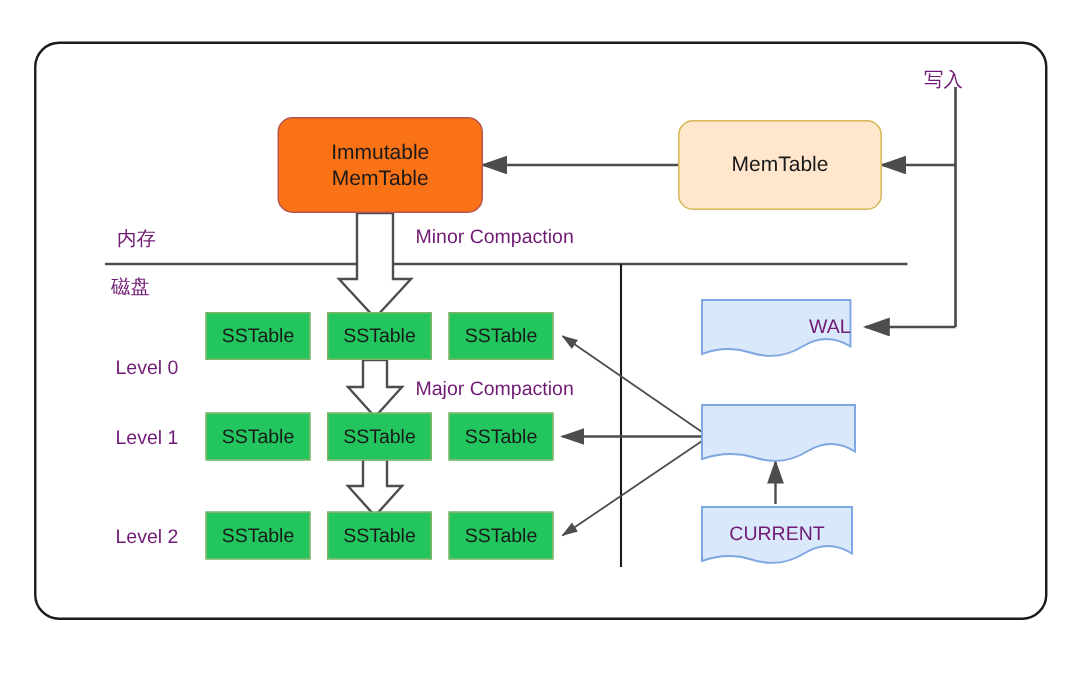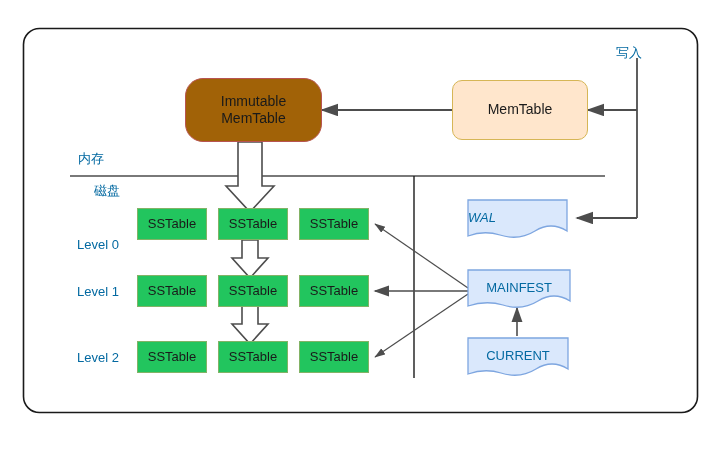--- a/index.html
+++ b/index.html
@@ -32,36 +32,35 @@
     color: #1a1a1a;
     line-height: 1.25;
     white-space: pre-line;
   }
   .memnode {
     border-radius: 10px;
     border: 1px solid;
     font-size: 14px;
   }
   .immutable-memtable {
-    background: #a16207;
+    background: #f97316;
     border-color: #b85450;
-    border-radius: 18px;
   }
   .memtable {
     background: #ffe6cc;
     border-color: #d6b656;
   }
   .sstable {
     background: #22c55e;
     border: 1px solid #82b366;
     font-size: 13px;
   }
   .plain-label {
     position: absolute;
-    color: #0369a1;
+    color: #701a75;
     font-size: 13px;
     white-space: nowrap;
   }
   .cjk-label {
     font-family: "DejaVu Sans", "Liberation Sans", sans-serif;
     font-size: 13px;
   }
   .watermark {
     position: absolute;
     right: 14px;
@@ -122,25 +121,27 @@
     <g>
       <path d="M468,270 L570,270 L570,301 Q554,291 538,301 Q522,311 503,305 Q486,300 468,306 Z" fill="#dae8fc" stroke="#7ea6e0" stroke-width="1.3"></path>
     </g>
     <g>
       <path d="M468,338 L568,338 L568,369 Q552,359 536,369 Q520,379 501,373 Q485,368 468,374 Z" fill="#dae8fc" stroke="#7ea6e0" stroke-width="1.3"></path>
     </g>
   </svg>
 
   <div class="plain-label cjk-label" style="left:78px; top:150px;">内存</div>
 
-  <div class="plain-label cjk-label" style="left:94px; top:182px;">磁盘</div>
+  <div class="plain-label cjk-label" style="left:74px; top:182px;">磁盘</div>
 
   <div class="plain-label cjk-label" style="left:616px; top:44px;">写入</div>
 
+  <div class="plain-label" style="left:277px; top:150px;">Minor Compaction</div>
 
+  <div class="plain-label" style="left:277px; top:251px;">Major Compaction</div>
 
   <div class="node memnode immutable-memtable" style="left:185px; top:78px; width:137px; height:64px;">Immutable
 MemTable</div>
 
   <div class="node memnode memtable" style="left:452px; top:80px; width:136px; height:60px;">MemTable</div>
 
   <div class="plain-label" style="left:77px; top:217px;margin-top:20px;">Level 0</div>
   <div class="node sstable" style="left:137px; top:208px; width:70px; height:32px;">SSTable</div>
   <div class="node sstable" style="left:218px; top:208px; width:70px; height:32px;">SSTable</div>
   <div class="node sstable" style="left:299px; top:208px; width:70px; height:32px;">SSTable</div>
@@ -148,18 +149,17 @@
   <div class="plain-label" style="left:77px; top:284px;">Level 1</div>
   <div class="node sstable" style="left:137px; top:275px; width:70px; height:32px;">SSTable</div>
   <div class="node sstable" style="left:218px; top:275px; width:70px; height:32px;">SSTable</div>
   <div class="node sstable" style="left:299px; top:275px; width:70px; height:32px;">SSTable</div>
 
   <div class="plain-label" style="left:77px; top:350px;">Level 2</div>
   <div class="node sstable" style="left:137px; top:341px; width:70px; height:32px;">SSTable</div>
   <div class="node sstable" style="left:218px; top:341px; width:70px; height:32px;">SSTable</div>
   <div class="node sstable" style="left:299px; top:341px; width:70px; height:32px;">SSTable</div>
 
-  <div class="plain-label" style="left:468px; top:210px; width:99px; text-align:left;font-style:italic;">WAL</div>
-  <div class="plain-label" style="left:468px; top:280px; width:102px; text-align:center;">MAINFEST</div>
+  <div class="plain-label" style="left:468px; top:210px; width:99px; text-align:right;">WAL</div>
   <div class="plain-label" style="left:468px; top:348px; width:100px; text-align:center;">CURRENT</div>
 
 
 </div>
 
 </body></html>

